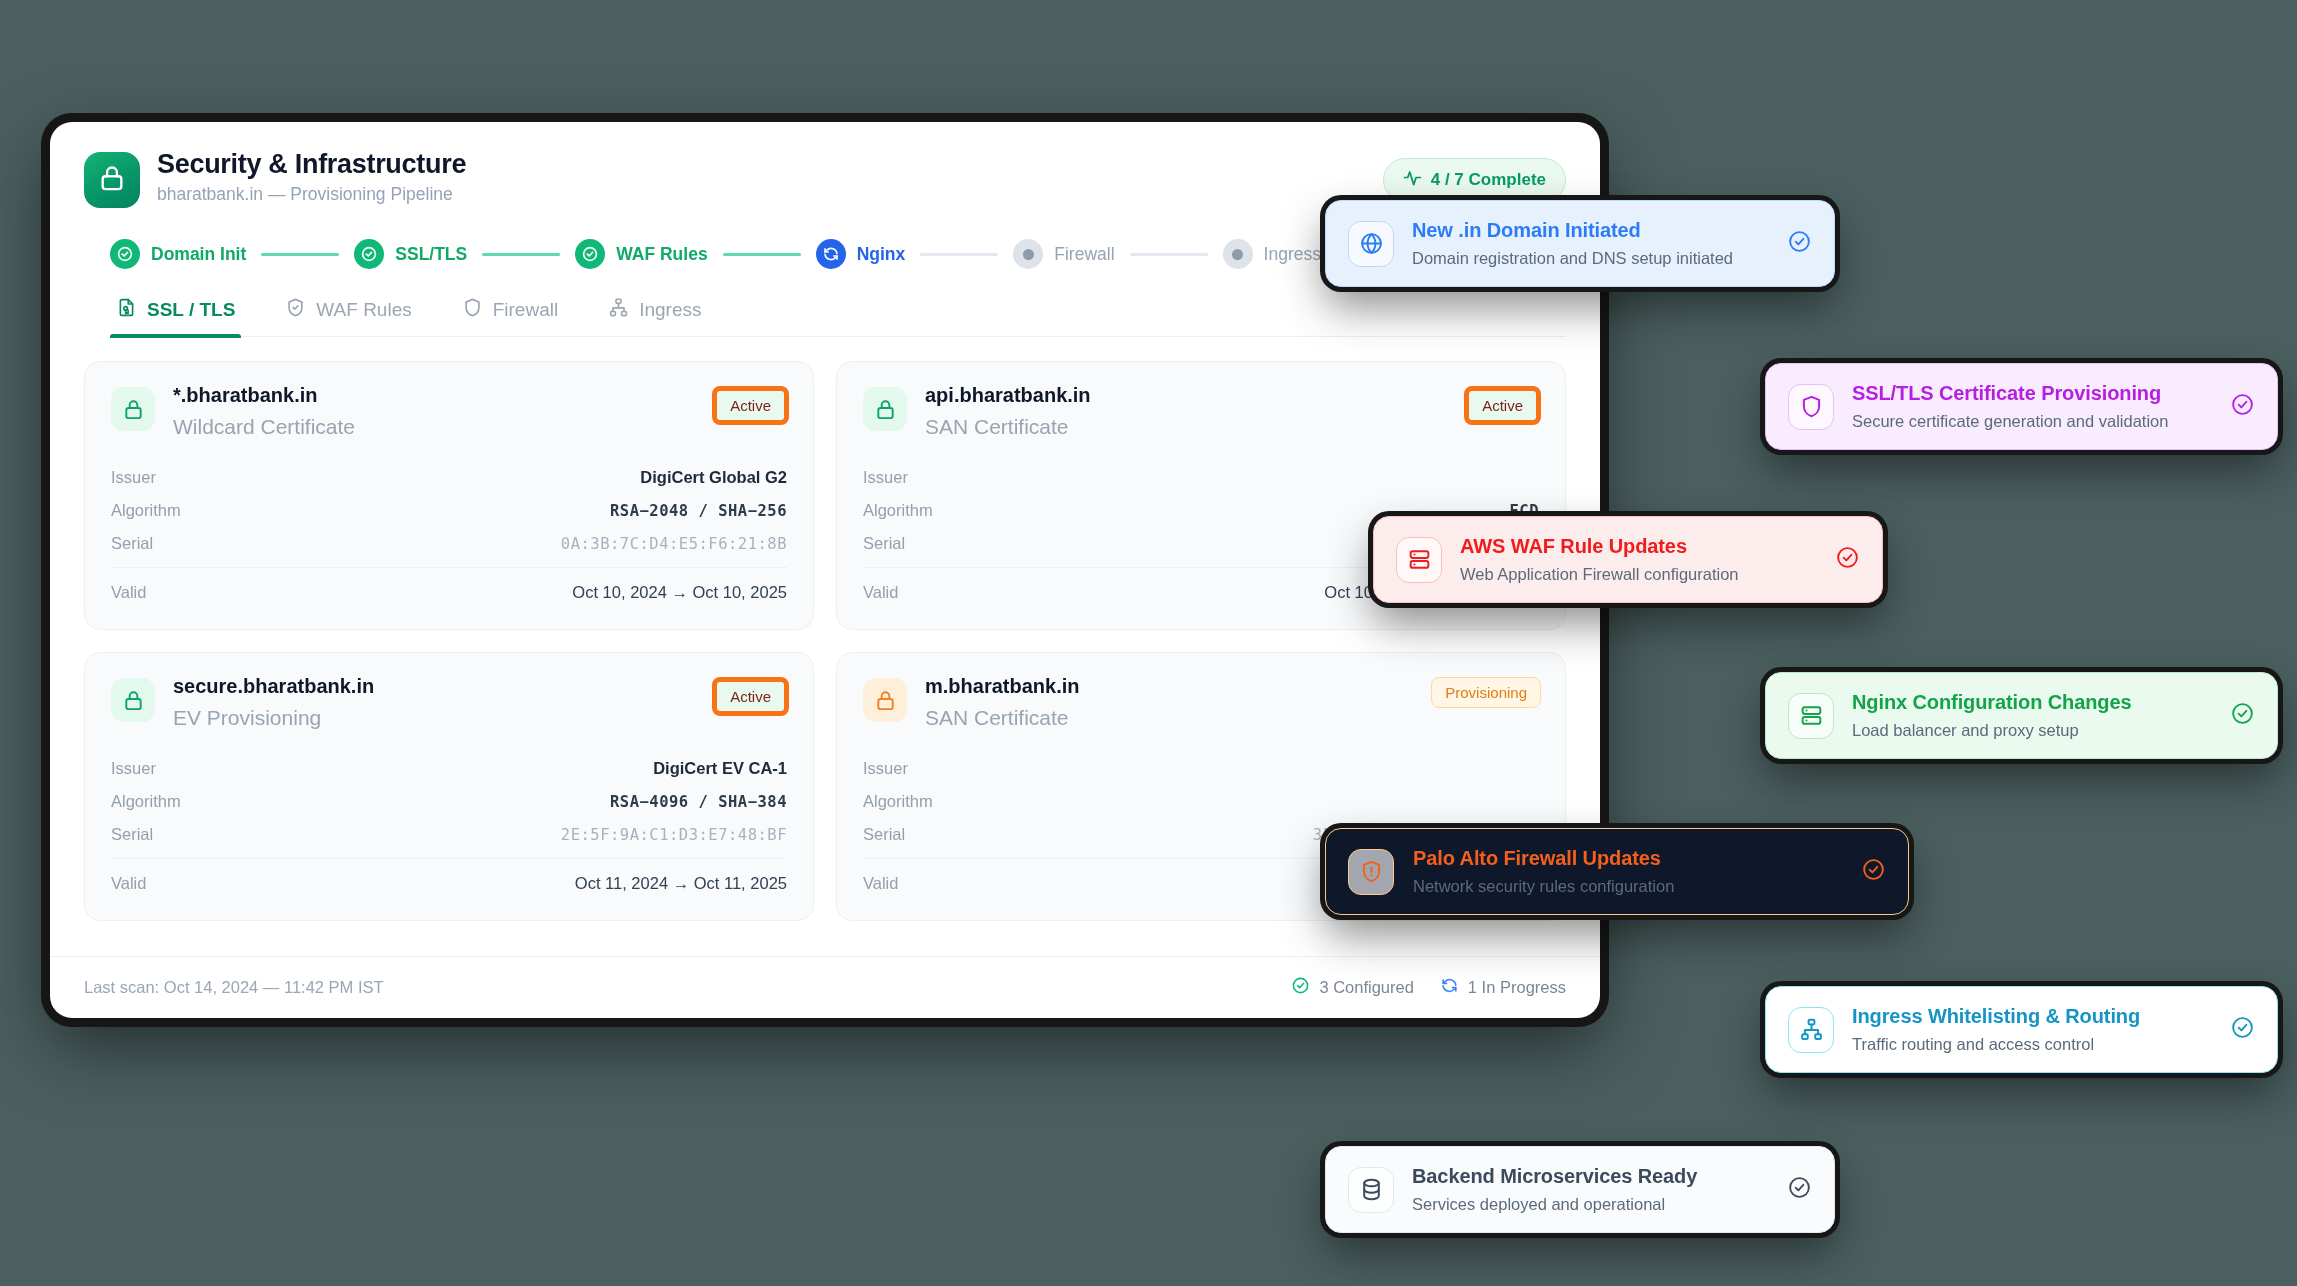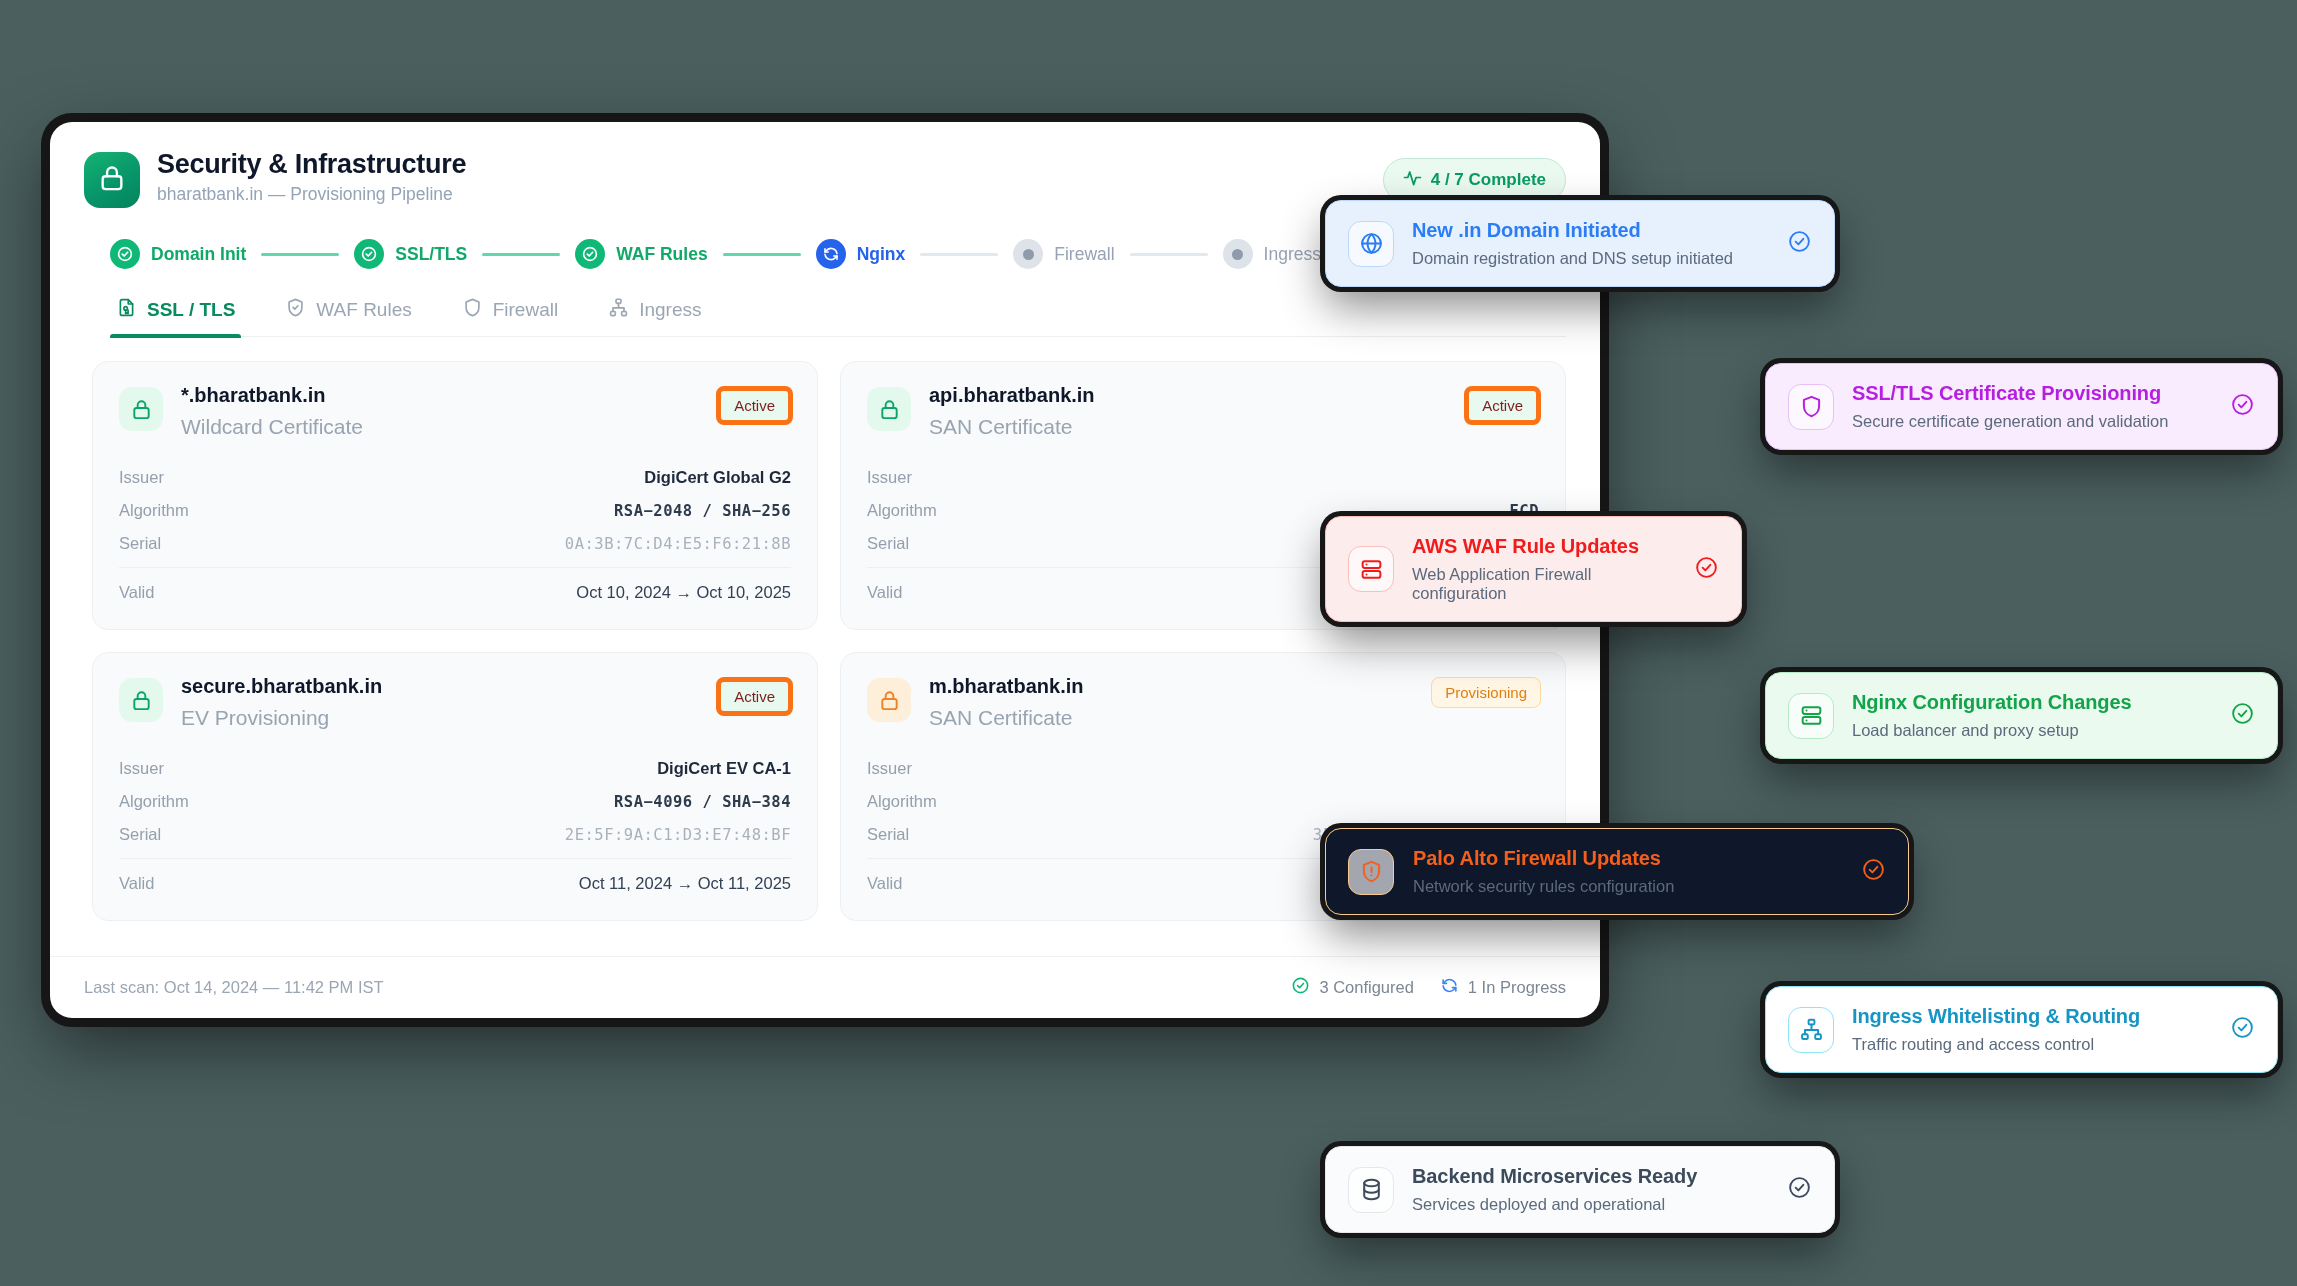--- a/index.html
+++ b/index.html
@@ -98,21 +98,21 @@
     cursor: pointer;
   }
   .tab svg { width: 21px; height: 21px; }
   .tab.sel { color: #088b5d; font-weight: bold; }
   .tab.sel::after {
     content: ""; position: absolute; left: 0; right: 0; bottom: -1.5px;
     height: 4px; background: #088b5d; border-radius: 3px 3px 0 0;
   }
 
   
-  .cards-area { flex: 1; padding: 24px 34px 0 34px; margin-left: 8px; }
+  .cards-area { flex: 1; padding: 24px 34px 0 34px; }
   .cards-grid {
     display: grid; grid-template-columns: 1fr 1fr; gap: 22px;
   }
   .cert-card {
     background: #f9fafb; border: 1px solid #edf0f3; border-radius: 16px;
     padding: 22px 26px 20px 26px;
     position: relative;
   }
   .cc-head { display: flex; align-items: flex-start; gap: 18px; }
   .cc-icon {
@@ -175,21 +175,21 @@
   }
   .notif-icon svg { width: 25px; height: 25px; }
   .notif-body { display: flex; flex-direction: column; gap: 7px; flex: 1; }
   .notif-title { font-size: 20px; font-weight: bold; letter-spacing: -0.1px; }
   .notif-desc { font-size: 16.5px; color: #5b6a7c; }
   .notif-check { flex: 0 0 auto; margin-left: 10px; }
   .notif-check svg { width: 25px; height: 25px; }
 
   #notif-domain   { left: 1325px; top: 200px;  width: 510px; background: #e7f1fe; border: 1.5px solid #bcd9fb; }
   #notif-ssl      { left: 1765px; top: 363px;  width: 513px; background: #f9ecfe; border: 1.5px solid #e7c0f8; }
-  #notif-waf      { left: 1325px; top: 516px;  width: 417px; background: #fdecec; border: 1.5px solid #f9bfbf; }
+  #notif-waf      { left: 1373px; top: 516px;  width: 510px; background: #fdecec; border: 1.5px solid #f9bfbf; }
   #notif-nginx    { left: 1765px; top: 672px;  width: 513px; background: #eafaef; border: 1.5px solid #b5ebc6; }
   #notif-firewall { left: 1325px; top: 828px;  width: 584px; background: #0f172a; border: 1.5px solid #f9ca8c; gap: 19px; }
   #notif-ingress  { left: 1765px; top: 986px;  width: 513px; background: #ffffff; border: 1.5px solid #8de6f7; }
   #notif-backend  { left: 1325px; top: 1146px; width: 510px; background: #fafbfc; border: 1.5px solid #e4e8ec; }
 </style>
 </head>
 <body>
 
 <div id="main-window">
 

